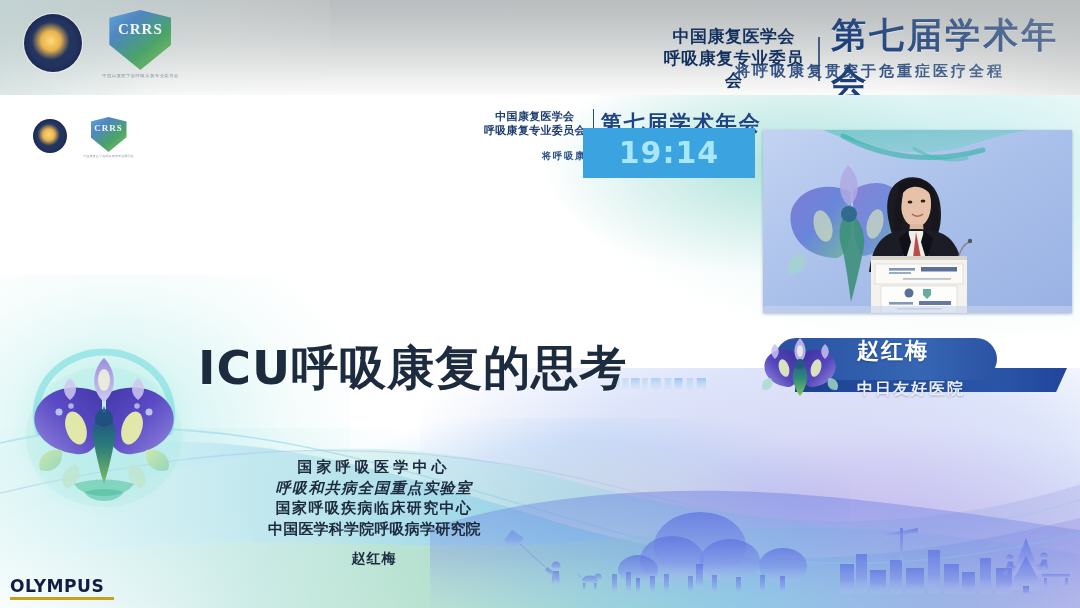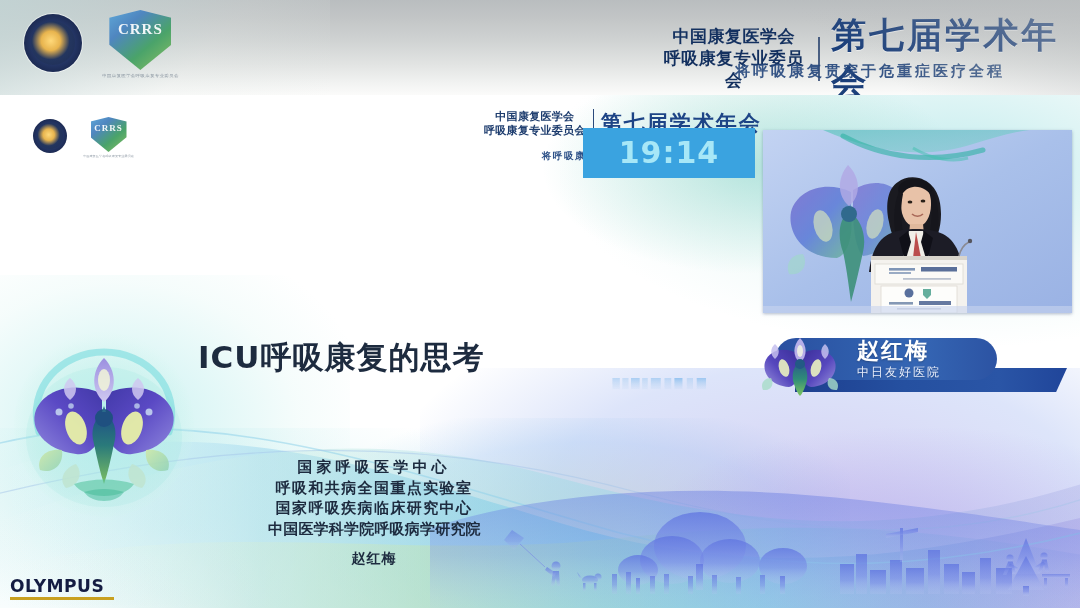--- a/index.html
+++ b/index.html
@@ -123,36 +123,36 @@
     display:flex;align-items:center;justify-content:center;
   }
   .timestamp-text{
     color:#a7e7f7;font-size:30px;font-weight:bold;letter-spacing:1px;
     font-family:"DejaVu Sans","Liberation Sans",sans-serif;line-height:1;
   }
 
   
   .main-title{
     position:absolute;left:198px;top:242px;
-    font-size:31px;font-weight:bold;color:#1d2b3f;letter-spacing:1px;
+    font-size:47px;font-weight:bold;color:#1d2b3f;letter-spacing:1px;
     white-space:nowrap;
     font-family:"DejaVu Sans","Liberation Sans",sans-serif;
     text-shadow:0 1px 1px rgba(255,255,255,.6);
   }
 
   
   .affil{
     position:absolute;left:268px;top:362px;width:212px;
     text-align:center;color:#1d2b3f;font-weight:bold;
     font-size:15px;line-height:1.38;letter-spacing:1px;
     font-family:"DejaVu Sans","Liberation Sans",sans-serif;
   }
   .affil div{white-space:nowrap;}
   .affil .l1,.affil .l5{letter-spacing:4.2px;text-align:center;}
-  .affil .l2{letter-spacing:1.4px;}
+  .affil .l2{letter-spacing:1.4px;font-style:italic;}
   .affil .l3{letter-spacing:1.4px;}
   .affil .l4{letter-spacing:.2px;text-align:center;}
   .speaker-name{
     position:absolute;left:268px;top:455px;width:212px;text-align:center;
     color:#1d2b3f;font-weight:bold;font-size:14px;letter-spacing:1px;
     font-family:"DejaVu Sans","Liberation Sans",sans-serif;
   }
 
   
   .peacock-wrap{position:absolute;left:14px;top:237px;width:180px;height:185px;}
@@ -178,21 +178,21 @@
   .nb-bar-upper{
     position:absolute;left:18px;top:6px;width:222px;height:42px;
     background:linear-gradient(90deg,#2a4fa0 0%,#2f5dab 35%,#3566b4 65%,#2c53a3 100%);
     border-radius:21px 21px 21px 21px;
   }
   .nb-emblem{position:absolute;left:0;top:0;width:86px;height:64px;}
   .nb-text{position:absolute;left:100px;top:6px;width:150px;}
   .nb-name{color:#ffffff;font-size:22px;font-weight:bold;letter-spacing:2px;line-height:1.15;
     font-family:"DejaVu Sans","Liberation Sans",sans-serif;
     text-shadow:0 1px 2px rgba(0,0,0,.25);}
-  .nb-org{color:#e8eefb;font-size:12px;font-weight:normal;letter-spacing:2px;line-height:1.3;margin-top:2px;
+  .nb-org{color:#e8eefb;font-size:16px;font-weight:bold;letter-spacing:2px;line-height:1.3;margin-top:16px;
     font-family:"DejaVu Sans","Liberation Sans",sans-serif;
     text-shadow:0 1px 2px rgba(0,0,0,.25);}
 
   
   .olympus{
     position:absolute;left:10px;top:575px;
     color:#141c42;font-weight:bold;font-size:18px;letter-spacing:.5px;
     font-family:"DejaVu Sans","Liberation Sans",sans-serif;
     transform:scaleX(.95);transform-origin:left center;
   }

